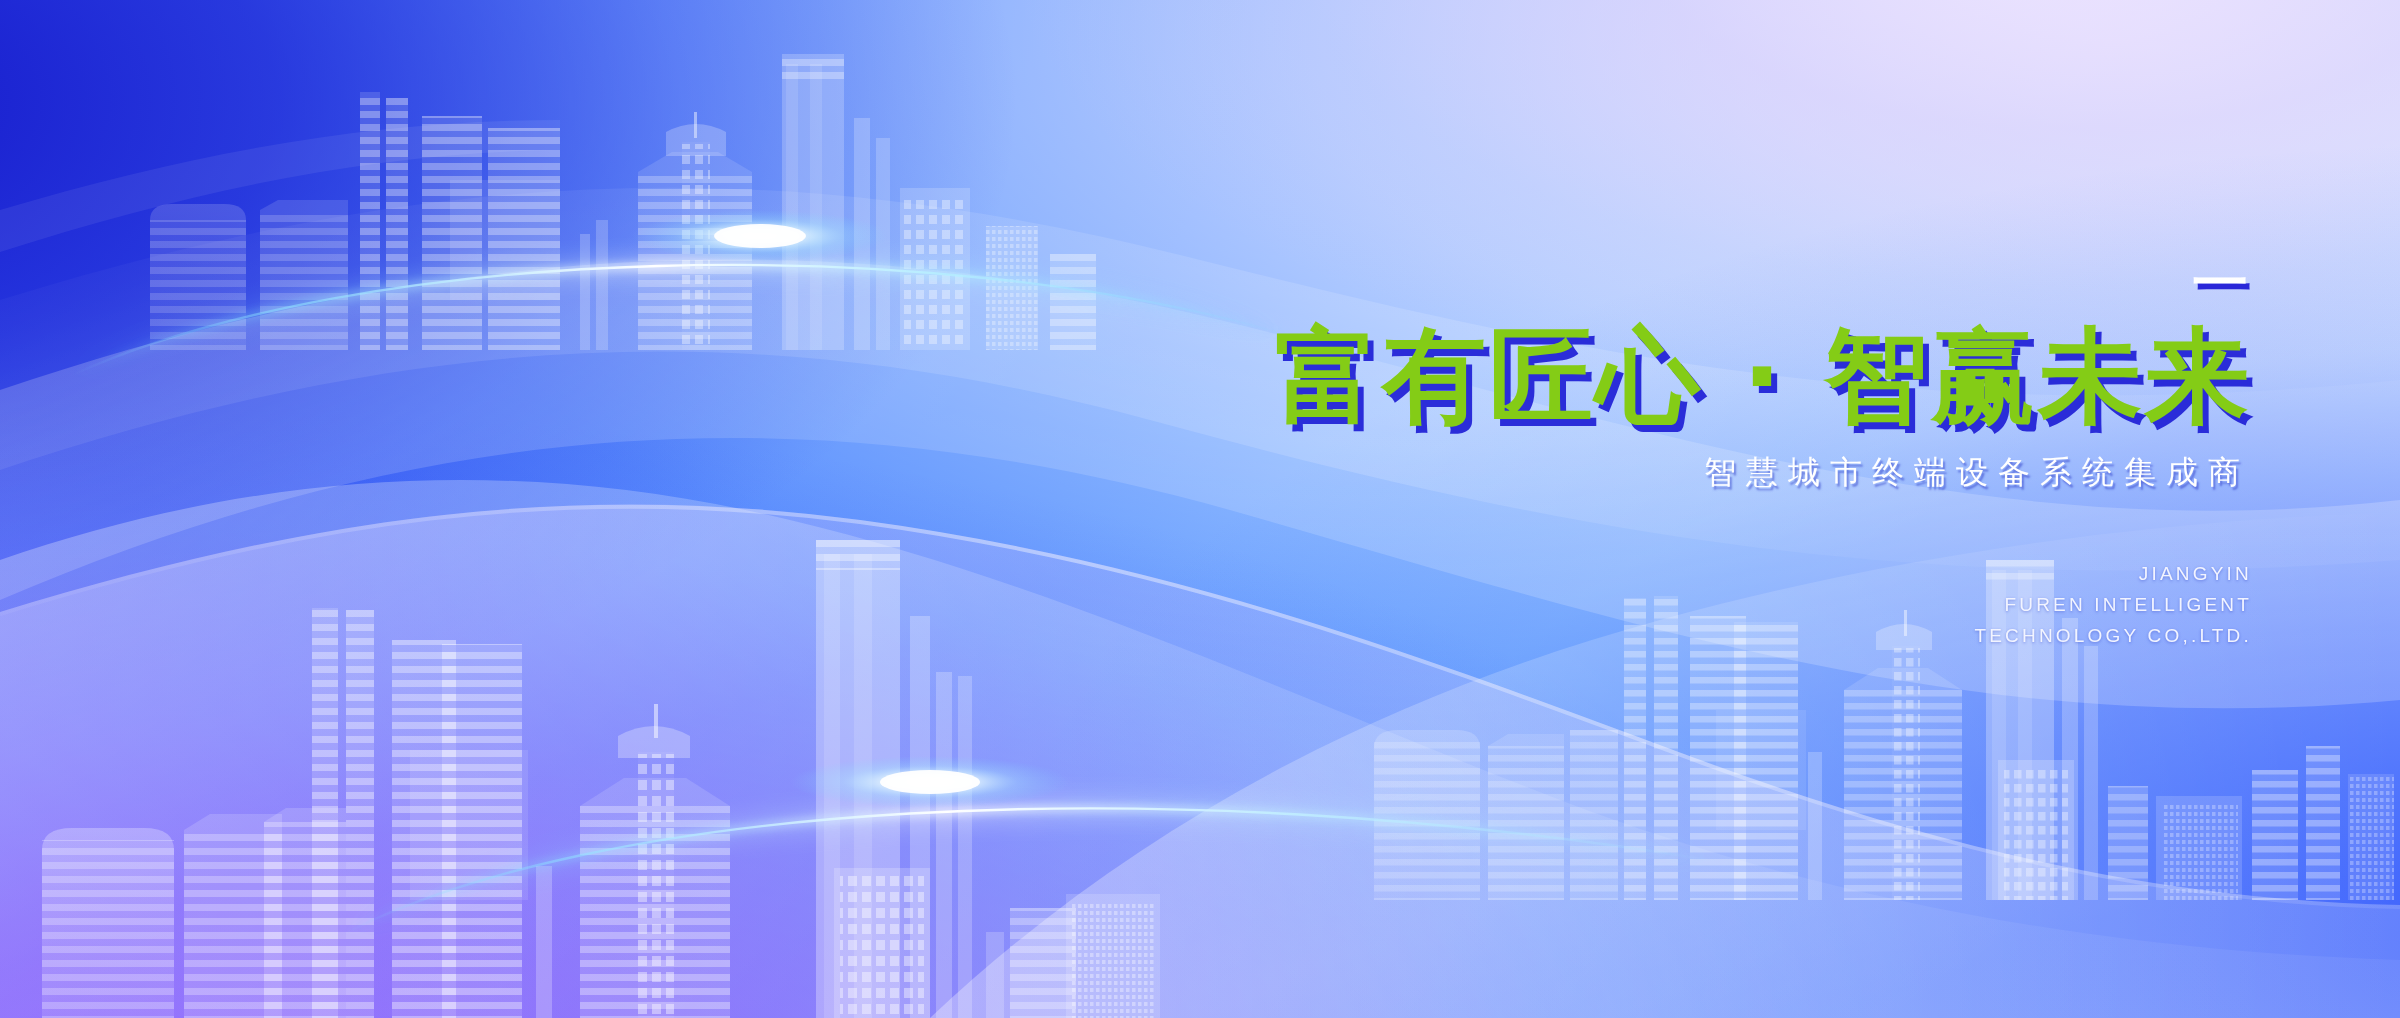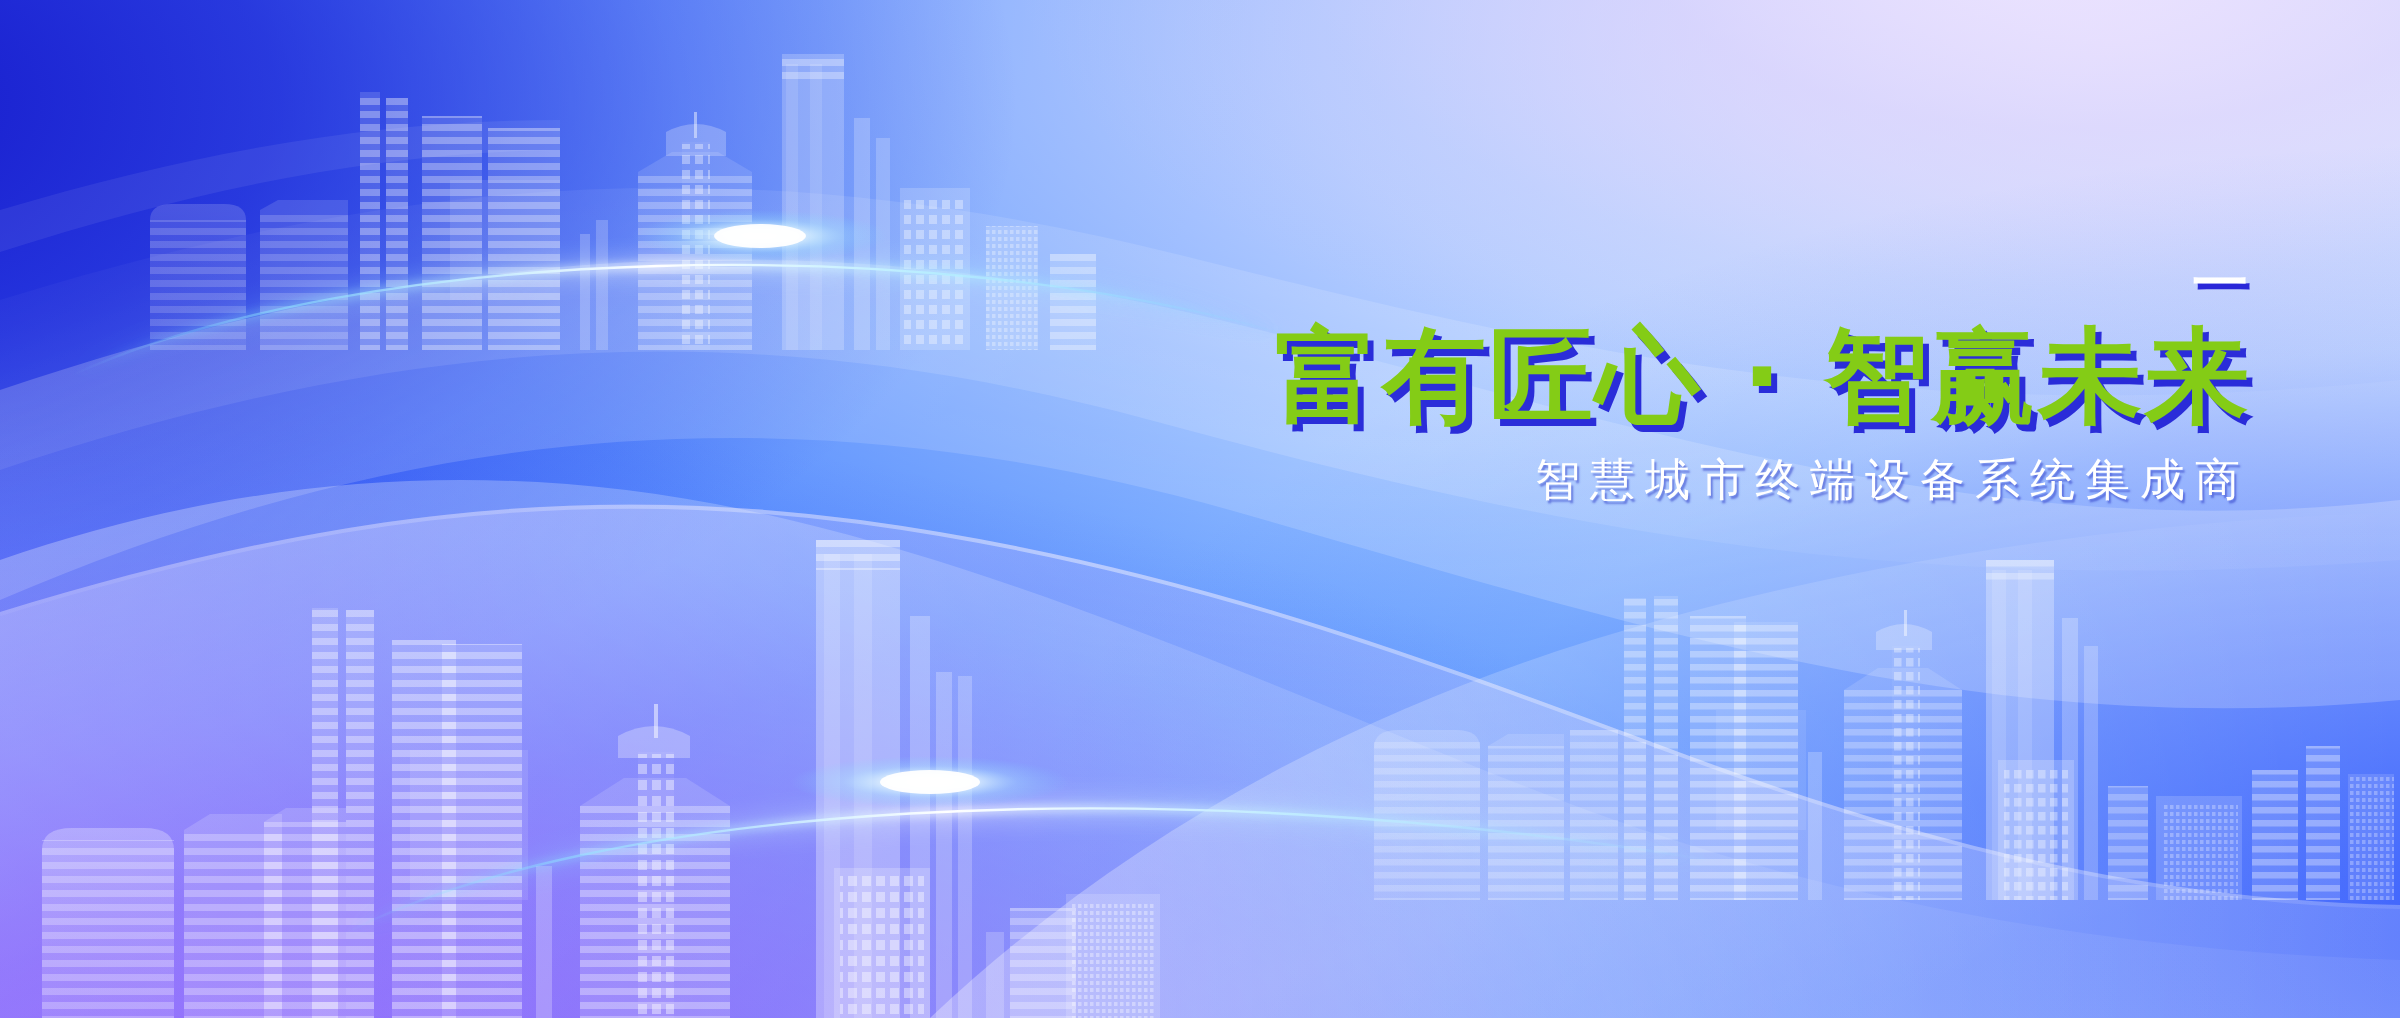--- a/index.html
+++ b/index.html
@@ -88,21 +88,21 @@
     font-weight: 900;
     color: #84cc16;
     letter-spacing: 3px;
     white-space: nowrap;
     text-shadow: 6px 7px 0 rgba(35,36,215,0.95);
     margin: 0;
     font-family: "DejaVu Sans", "Liberation Sans", sans-serif;
   }
   #subtitle {
     margin-top: 22px;
-    font-size: 45px;
+    font-size: 32px;
     line-height: 1.2;
     font-weight: 400;
     color: #ffffff;
     letter-spacing: 10px;
     white-space: nowrap;
     text-shadow: 2px 3px 2px rgba(45,60,200,0.55);
     padding-right: 2px;
     font-family: "DejaVu Sans", "Liberation Sans", sans-serif;
   }
   #company-lines {
@@ -443,15 +443,20 @@
       <path d="M10,196 C 260,64 820,26 1390,122" fill="none" stroke="url(#arcGradL)" stroke-width="2.4"></path>
       <ellipse cx="600" cy="42" rx="140" ry="26" fill="url(#hotL)"></ellipse>
       <ellipse cx="600" cy="42" rx="50" ry="12" fill="#ffffff" opacity="0.95"></ellipse>
     </svg>
   </div>
 
   <div id="headline-block">
     <span id="accent-dash">一</span>
     <h1 id="main-title">富有匠心 · 智赢未来</h1>
     <div id="subtitle">智慧城市终端设备系统集成商</div>
+    <div id="company-lines">
+      <div>JIANGYIN</div>
+      <div>FUREN INTELLIGENT</div>
+      <div>TECHNOLOGY CO,.LTD.</div>
+    </div>
   </div>
 
 </div>
 
 </body></html>

